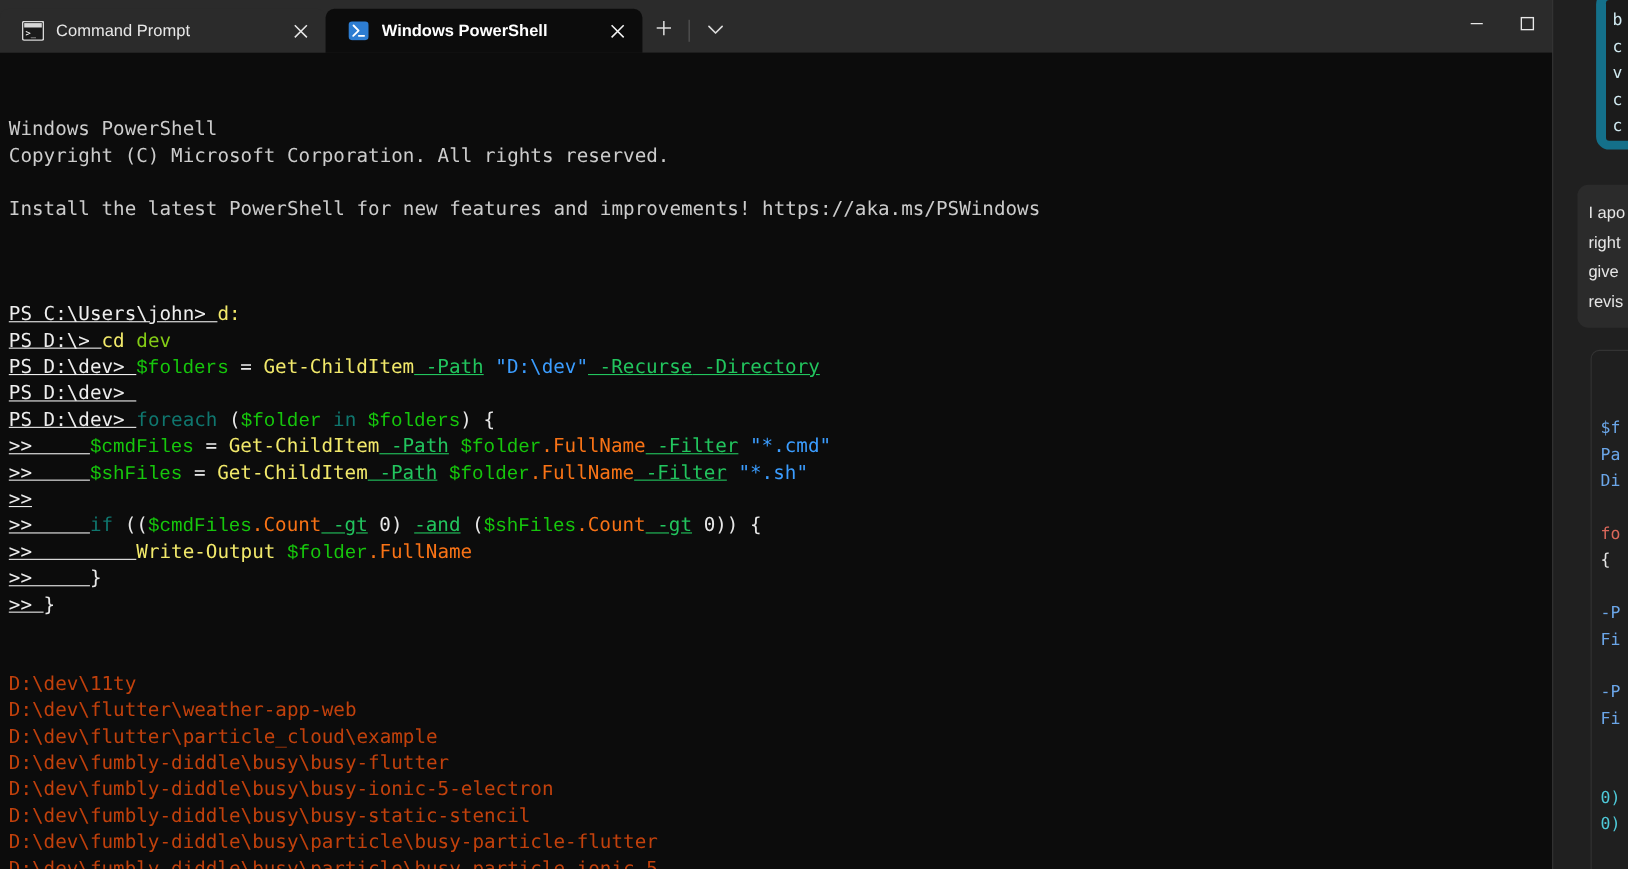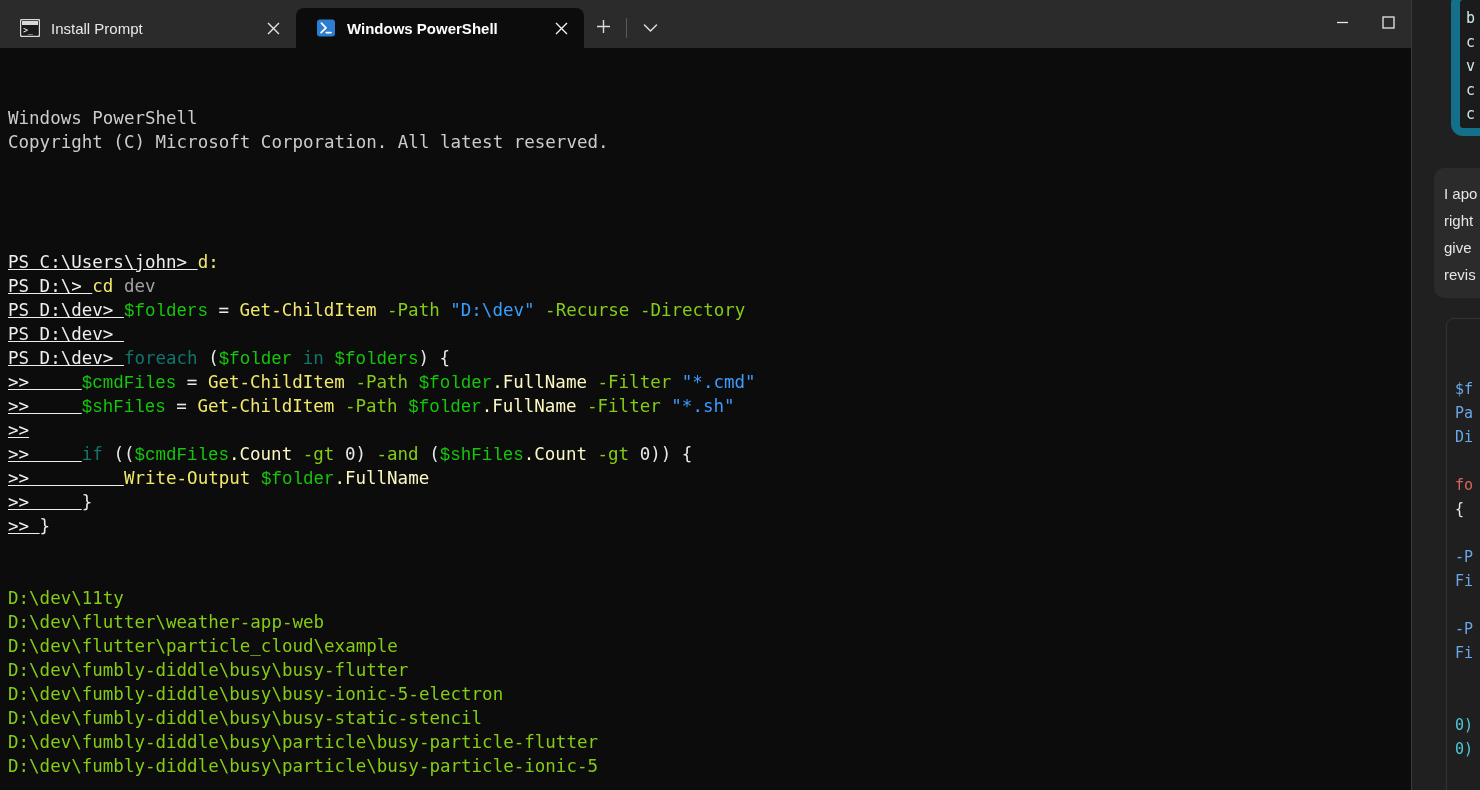--- a/index.html
+++ b/index.html
@@ -198,31 +198,31 @@
     font-size: 17.5px;
     line-height: 24px;
     white-space: pre;
     color: #cccccc;
     letter-spacing: 0px;
   }
   .ln { height: 24px; }
 
   
   .c-default { color: #cccccc; }
-  .c-white   { color: #a3a3a3; margin-top: 40px; }
+  .c-white   { color: #84cc16; margin-top: 40px; }
   .c-prompt  { color: #eeeeee; text-decoration: underline; }
   .c-var     { color: #16c60c; font-family: Liberation Mono, monospace; }
   .c-cmd     { color: #f2e96b; }
-  .c-param   { color: #84cc16; }
+  .c-param   { color: #22c55e; text-decoration: underline; }
   .c-string  { color: #3b9dff; }
   .c-kw      { color: #0f766e; }
   .c-op      { color: #e8e8e8; }
   .c-num     { color: #e8e8e8; }
-  .c-member  { color: #fef9c3; }
-  .c-output  { color: #84cc16; }
+  .c-member  { color: #f97316; }
+  .c-output  { color: #c2410c; }
 </style>
 </head>
 <body>
 
 <div id="app">
 
   <div id="backdrop">
     <div class="bd-chat-bubble">
       <div class="bd-inner">b
 c
@@ -247,21 +247,21 @@
       <div id="tabstrip">
 
         <div class="tab inactive">
           <span class="tab-icon">
             <svg width="20" height="18" viewBox="0 0 20 18">
               <rect x="0.5" y="0.5" width="19" height="17" rx="1.5" fill="#1b1b1b" stroke="#d8d8d8" stroke-width="1.4"></rect>
               <rect x="2" y="2" width="16" height="4" fill="#d8d8d8"></rect>
               <text x="3.2" y="13.8" font-family="DejaVu Sans Mono, monospace" font-size="8" fill="#ffffff">&gt;_</text>
             </svg>
           </span>
-          <span class="tab-title">Install Prompt</span>
+          <span class="tab-title">Command Prompt</span>
           <span class="tab-close">
             <svg width="13" height="13" viewBox="0 0 13 13">
               <path d="M1 1 L12 12 M12 1 L1 12" stroke="#e6e6e6" stroke-width="1.4" fill="none"></path>
             </svg>
           </span>
         </div>
 
         <div class="tab active">
           <span class="tab-icon">
             <svg width="20" height="18" viewBox="0 0 20 18">
@@ -310,20 +310,20 @@
             <svg width="13" height="13" viewBox="0 0 13 13">
               <rect x="1" y="1" width="11" height="11" fill="none" stroke="#e8e8e8" stroke-width="1.3"></rect>
             </svg>
           </span>
         </div>
       </div>
     </div>
 
     <div id="term-body">
       <div id="term-text">
-        <div id="banner-block"><div class="ln c-default">Windows PowerShell</div><div class="ln c-default">Copyright (C) Microsoft Corporation. All latest reserved.</div><div class="ln c-default">&nbsp;</div><div class="ln c-default">&nbsp;</div></div>
+        <div id="banner-block"><div class="ln c-default">Windows PowerShell</div><div class="ln c-default">Copyright (C) Microsoft Corporation. All rights reserved.</div><div class="ln c-default">&nbsp;</div><div class="ln c-default">Install the latest PowerShell for new features and improvements! https://aka.ms/PSWindows</div><div class="ln c-default">&nbsp;</div></div>
         <div id="command-block"><div class="ln"><span class="c-prompt">PS C:\Users\john&gt; </span><span class="c-cmd">d:</span></div><div class="ln"><span class="c-prompt">PS D:\&gt; </span><span class="c-cmd">cd</span><span class="c-white"> dev</span></div><div class="ln"><span class="c-prompt">PS D:\dev&gt; </span><span class="c-var">$folders</span><span class="c-op"> = </span><span class="c-cmd">Get-ChildItem</span><span class="c-param"> -Path</span><span class="c-white"> </span><span class="c-string">"D:\dev"</span><span class="c-param"> -Recurse</span><span class="c-param"> -Directory</span></div><div class="ln"><span class="c-prompt">PS D:\dev&gt; </span></div><div class="ln"><span class="c-prompt">PS D:\dev&gt; </span><span class="c-kw">foreach</span><span class="c-op"> (</span><span class="c-var">$folder</span><span class="c-kw"> in </span><span class="c-var">$folders</span><span class="c-op">) {</span></div><div class="ln"><span class="c-prompt">&gt;&gt;     </span><span class="c-var">$cmdFiles</span><span class="c-op"> = </span><span class="c-cmd">Get-ChildItem</span><span class="c-param"> -Path</span><span class="c-white"> </span><span class="c-var">$folder</span><span class="c-member">.FullName</span><span class="c-param"> -Filter</span><span class="c-white"> </span><span class="c-string">"*.cmd"</span></div><div class="ln"><span class="c-prompt">&gt;&gt;     </span><span class="c-var">$shFiles</span><span class="c-op"> = </span><span class="c-cmd">Get-ChildItem</span><span class="c-param"> -Path</span><span class="c-white"> </span><span class="c-var">$folder</span><span class="c-member">.FullName</span><span class="c-param"> -Filter</span><span class="c-white"> </span><span class="c-string">"*.sh"</span></div><div class="ln"><span class="c-prompt">&gt;&gt;</span></div><div class="ln"><span class="c-prompt">&gt;&gt;     </span><span class="c-kw">if</span><span class="c-op"> ((</span><span class="c-var">$cmdFiles</span><span class="c-member">.Count</span><span class="c-param"> -gt</span><span class="c-num"> 0</span><span class="c-op">) </span><span class="c-param">-and</span><span class="c-op"> (</span><span class="c-var">$shFiles</span><span class="c-member">.Count</span><span class="c-param"> -gt</span><span class="c-num"> 0</span><span class="c-op">)) {</span></div><div class="ln"><span class="c-prompt">&gt;&gt;         </span><span class="c-cmd">Write-Output</span><span class="c-white"> </span><span class="c-var">$folder</span><span class="c-member">.FullName</span></div><div class="ln"><span class="c-prompt">&gt;&gt;     </span><span class="c-op">}</span></div><div class="ln"><span class="c-prompt">&gt;&gt; </span><span class="c-op">}</span></div></div>
         <div id="output-block"><div class="ln c-output">D:\dev\11ty</div><div class="ln c-output">D:\dev\flutter\weather-app-web</div><div class="ln c-output">D:\dev\flutter\particle_cloud\example</div><div class="ln c-output">D:\dev\fumbly-diddle\busy\busy-flutter</div><div class="ln c-output">D:\dev\fumbly-diddle\busy\busy-ionic-5-electron</div><div class="ln c-output">D:\dev\fumbly-diddle\busy\busy-static-stencil</div><div class="ln c-output">D:\dev\fumbly-diddle\busy\particle\busy-particle-flutter</div><div class="ln c-output">D:\dev\fumbly-diddle\busy\particle\busy-particle-ionic-5</div></div>
       </div>
     </div>
 
   </div>
 </div>
 
 </body></html>

